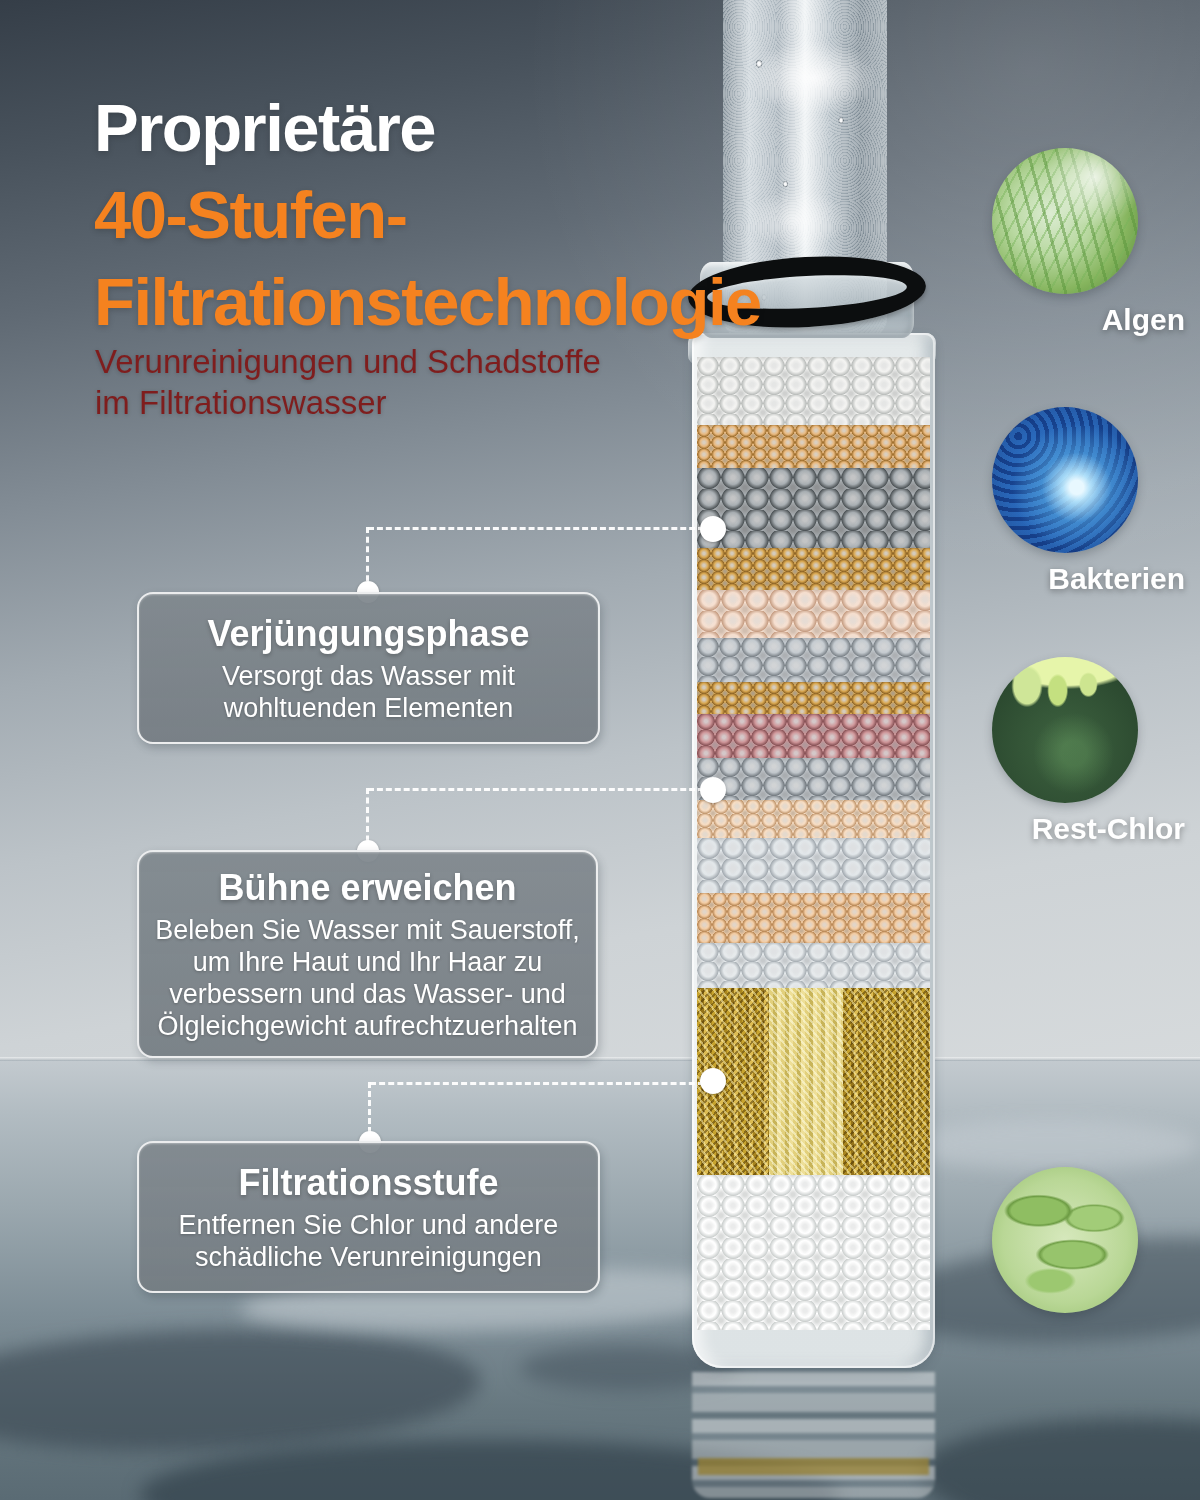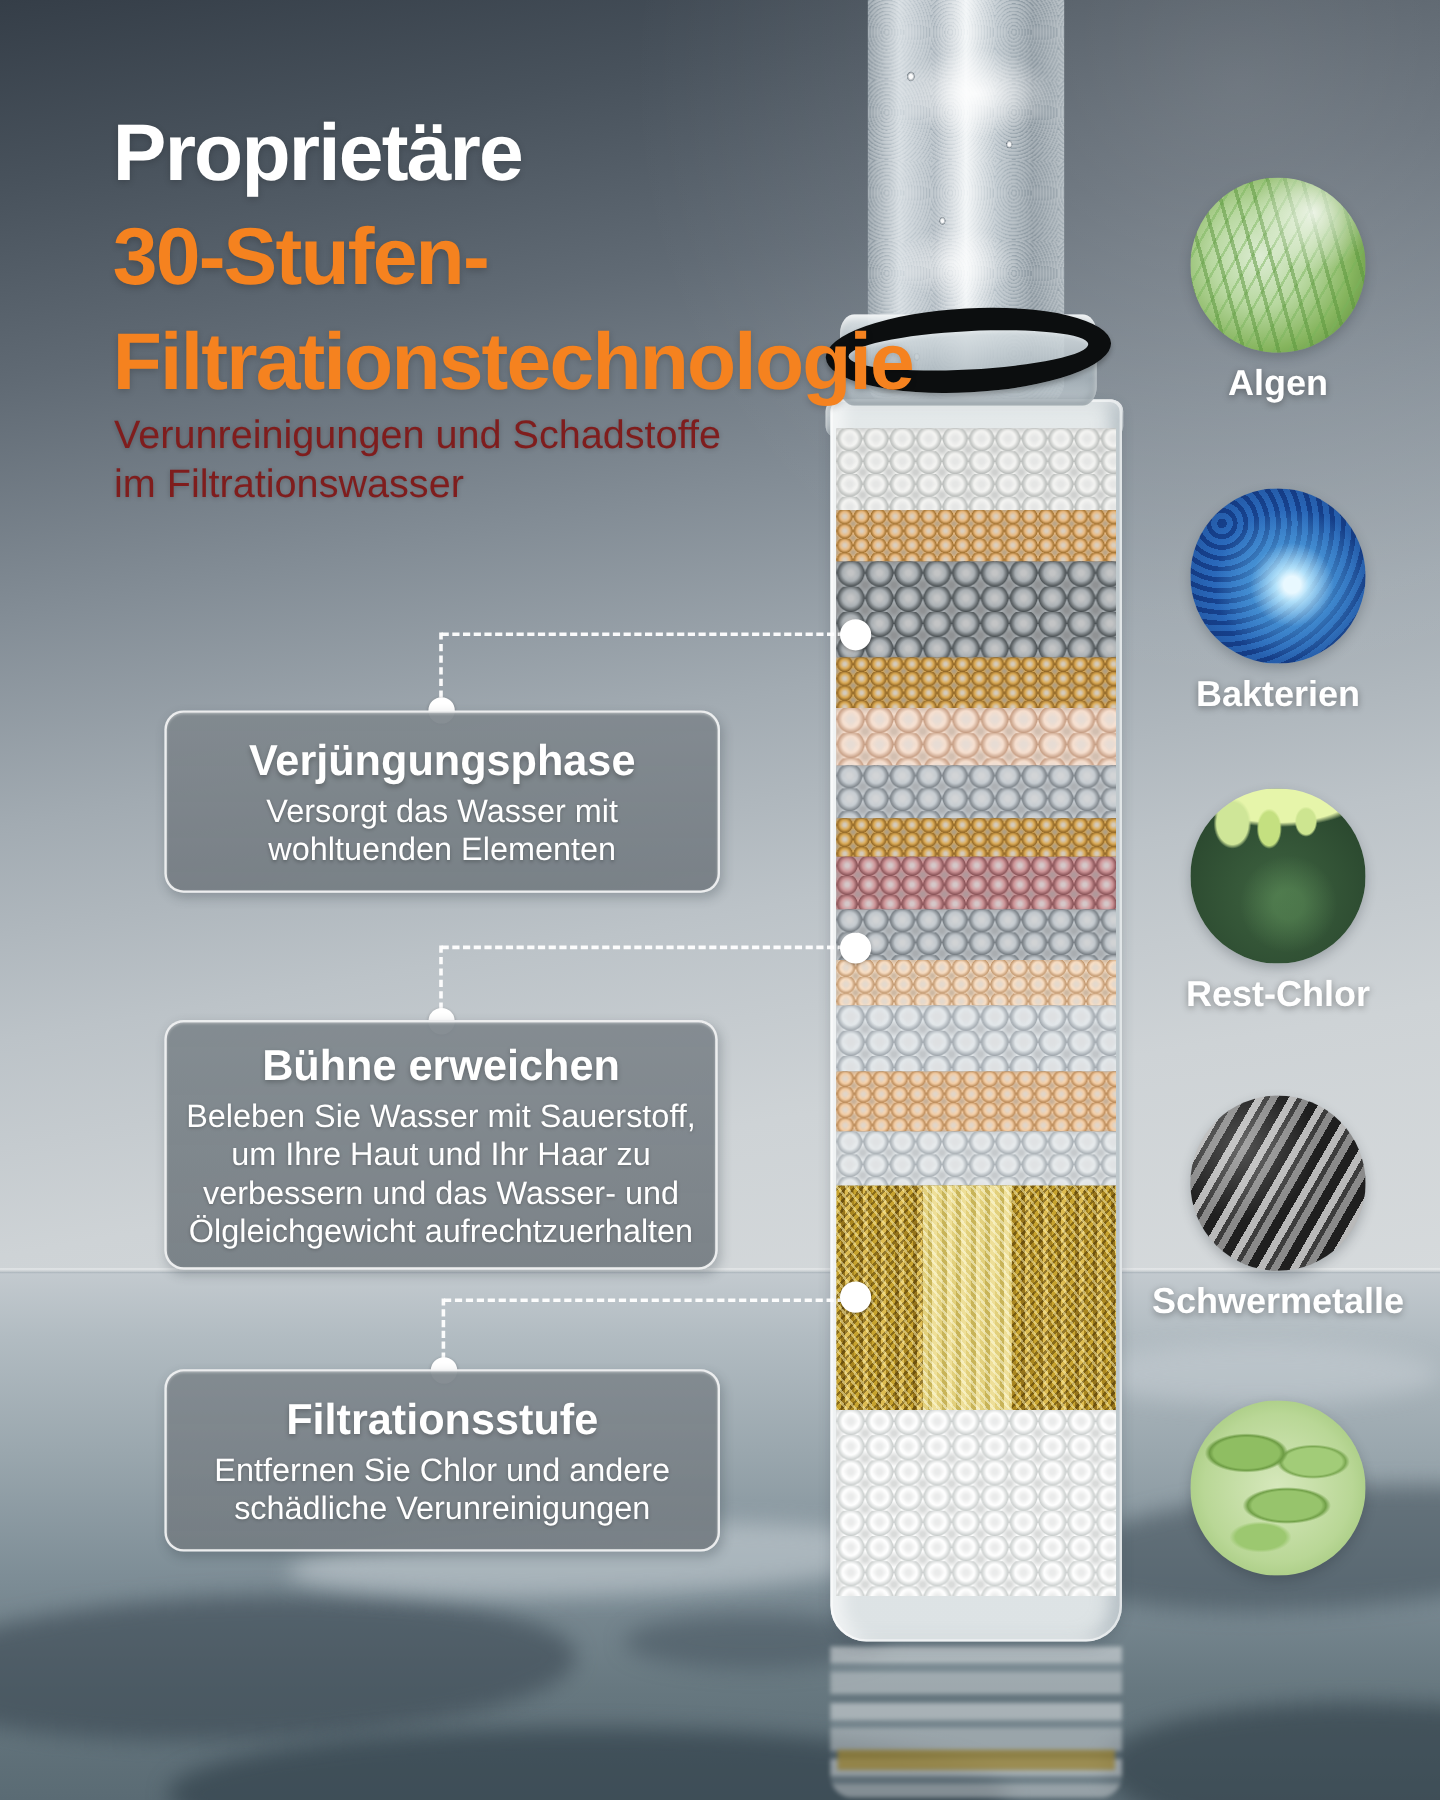--- a/index.html
+++ b/index.html
@@ -92,21 +92,21 @@
   .callout{z-index:8;box-sizing:border-box;border-radius:16px;
       background:linear-gradient(180deg,rgba(128,136,142,.94),rgba(116,124,130,.92));
       border:2px solid rgba(255,255,255,.85);
       box-shadow:2px 4px 9px rgba(40,50,58,.25),inset 0 1px 2px rgba(255,255,255,.35);
       display:flex;flex-direction:column;justify-content:center;text-align:center;
       color:#fff;padding:8px 14px;}
   .callout h3{margin:0 0 5px 0;font-size:36px;line-height:42px;font-weight:700;
       text-shadow:0 2px 4px rgba(0,0,0,.25);}
   .callout p{margin:0;font-size:27px;line-height:32px;text-shadow:0 1px 3px rgba(0,0,0,.25);}
 
-  .contam{z-index:9;width:240px;text-align:center;}
+  .contam{z-index:9;width:240px;text-align:right;}
   .circle{width:146px;height:146px;border-radius:50%;margin:0 auto;overflow:hidden;
       box-shadow:0 4px 10px rgba(30,40,48,.25);}
   .contam .label{margin-top:9px;color:#fff;font-size:30px;font-weight:700;
       text-shadow:0 2px 6px rgba(0,0,0,.35);}
 
   .c-algen{background:
       radial-gradient(circle at 70% 20%,rgba(255,255,255,.8),transparent 32%),
       repeating-linear-gradient(75deg,rgba(88,148,58,.5) 0 3px,transparent 3px 14px),
       repeating-linear-gradient(-60deg,rgba(120,180,90,.45) 0 2px,transparent 2px 11px),
       radial-gradient(circle at 40% 45%,#dcecd2 0%,#b8d8a0 35%,#86b55e 65%,#4e8032 100%);}
@@ -188,21 +188,21 @@
   <div class="abs dot" style="left:357px;top:840px;width:22px;height:22px;"></div>
   <div class="abs dot" style="left:700px;top:777px;width:26px;height:26px;"></div>
 
   <div class="abs hline" style="left:370px;top:1082px;width:343px;"></div>
   <div class="abs vline" style="left:368px;top:1082px;height:60px;"></div>
   <div class="abs dot" style="left:359px;top:1131px;width:22px;height:22px;"></div>
   <div class="abs dot" style="left:700px;top:1068px;width:26px;height:26px;"></div>
 
   <div class="abs title">
     <span style="display:block">Proprietäre</span>
-    <span class="orange" style="display:block">30-Stufen-</span>
+    <span class="orange" style="display:block">40-Stufen-</span>
     <span class="orange" style="display:block">Filtrationstechnologie</span>
   </div>
   <div class="abs subtitle">
     <span style="display:block">Verunreinigungen und Schadstoffe</span>
     <span style="display:block">im Filtrationswasser</span>
   </div>
 
   <div class="abs callout" style="left:137px;top:592px;width:463px;height:152px;">
     <h3>Verjüngungsphase</h3>
     <p>Versorgt das Wasser mit wohltuenden Elementen</p>
@@ -221,21 +221,17 @@
     <div class="label">Algen</div>
   </div>
   <div class="abs contam" style="left:945px;top:407px;">
     <div class="circle c-bakterien"></div>
     <div class="label">Bakterien</div>
   </div>
   <div class="abs contam" style="left:945px;top:657px;">
     <div class="circle c-chlor"></div>
     <div class="label">Rest-Chlor</div>
   </div>
-  <div class="abs contam" style="left:945px;top:913px;">
-    <div class="circle c-metalle"></div>
-    <div class="label">Schwermetalle</div>
-  </div>
   <div class="abs contam" style="left:945px;top:1167px;">
     <div class="circle c-mikro"></div>
   </div>
 
 </div>
 
 </body></html>

